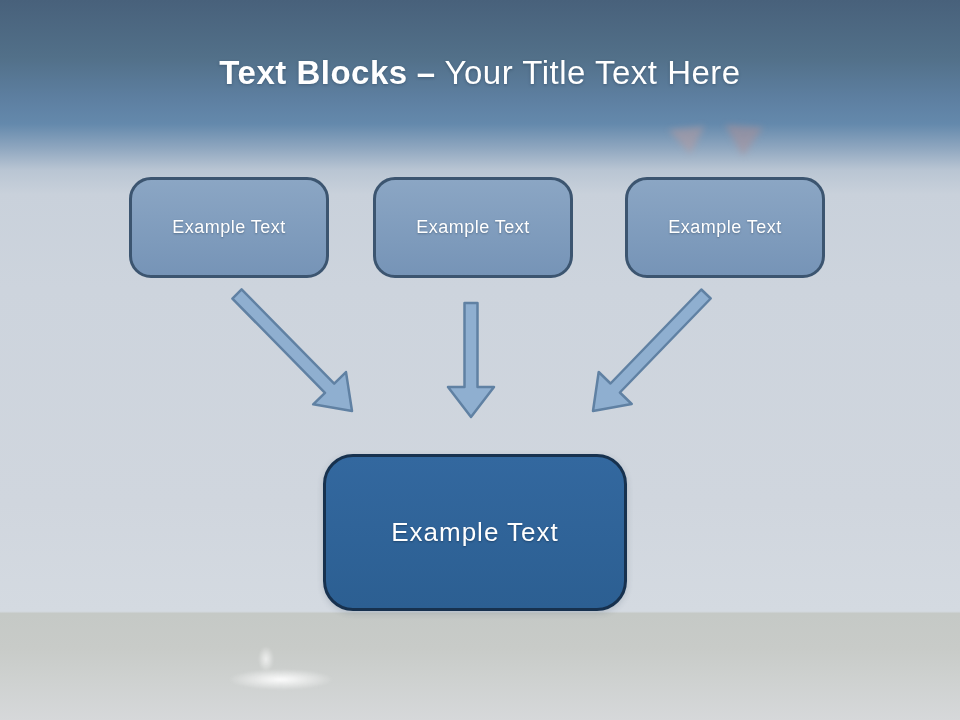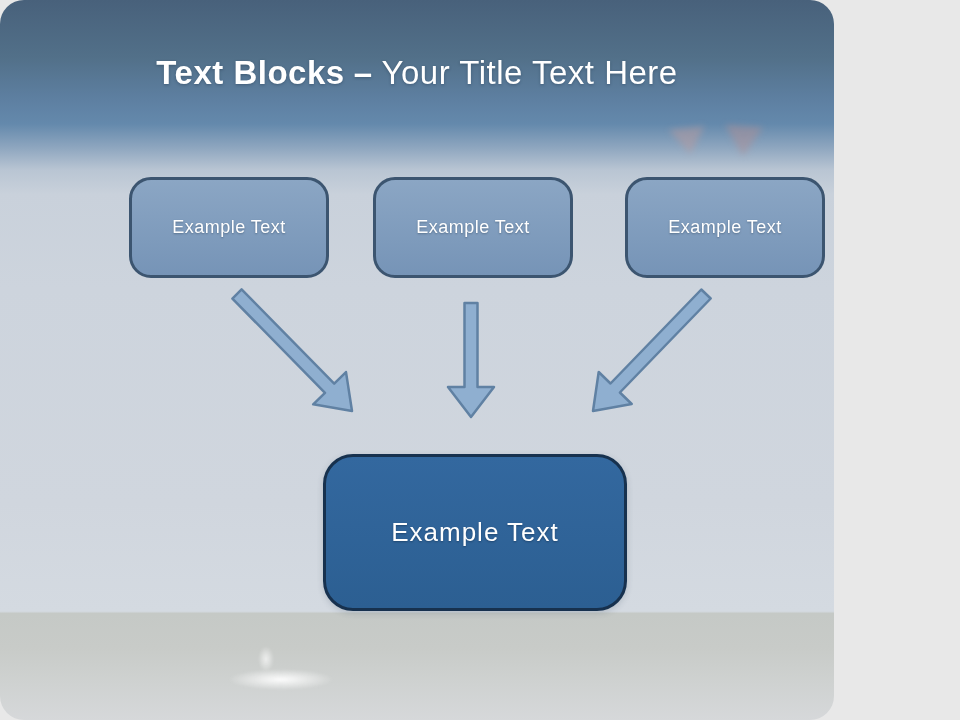--- a/index.html
+++ b/index.html
@@ -1,37 +1,36 @@
 <!DOCTYPE html>
 <html style="--header_top: #48617b; --header_bottom: #6489ac; --sky: #cdd4dd; --sea: #c5c9c6; --box_fill_top: #8ba6c4; --box_fill_bottom: #7694b7; --box_border: #3c5570; --center_fill_top: #33689f; --center_fill_bottom: #2c5f92; --center_border: #17314e; --arrow_fill: #8fafd0; --arrow_border: #6081a3; --text: #ffffff;"><head>
 <meta charset="utf-8">
 <style>
   html,body { margin:0; padding:0; background:#e8e8e8; }
   .slide {
     position:relative;
-    width:834px; height:720px;
+    width:960px; height:720px;
     overflow:hidden;
     font-family:"Liberation Sans", sans-serif;
     
     background: linear-gradient(180deg,
       var(--header_top) 0%,
       #527089 8%,
       #5e80a2 14%,
       var(--header_bottom) 17.2%,
       #8ea6bf 20.5%,
       #b9c5d3 23.6%,
       #c9d1db 27%,
       var(--sky) 40%,
       #d0d6de 70%,
       #d4dae1 84.9%,
       var(--sea) 85.2%,
       #c8cbc8 90%,
       #cfd2d1 95%,
       #d6d8da 100%);
-    border-radius: 24px;
   }
 
   
   .title {
     position:absolute; top:54px; left:0; right:0;
     margin:0; text-align:center;
     font-size:33px; line-height:38px;
     color:var(--text);
     letter-spacing:0.5px;
     text-shadow:0 1px 3px rgba(20,40,60,.35);

